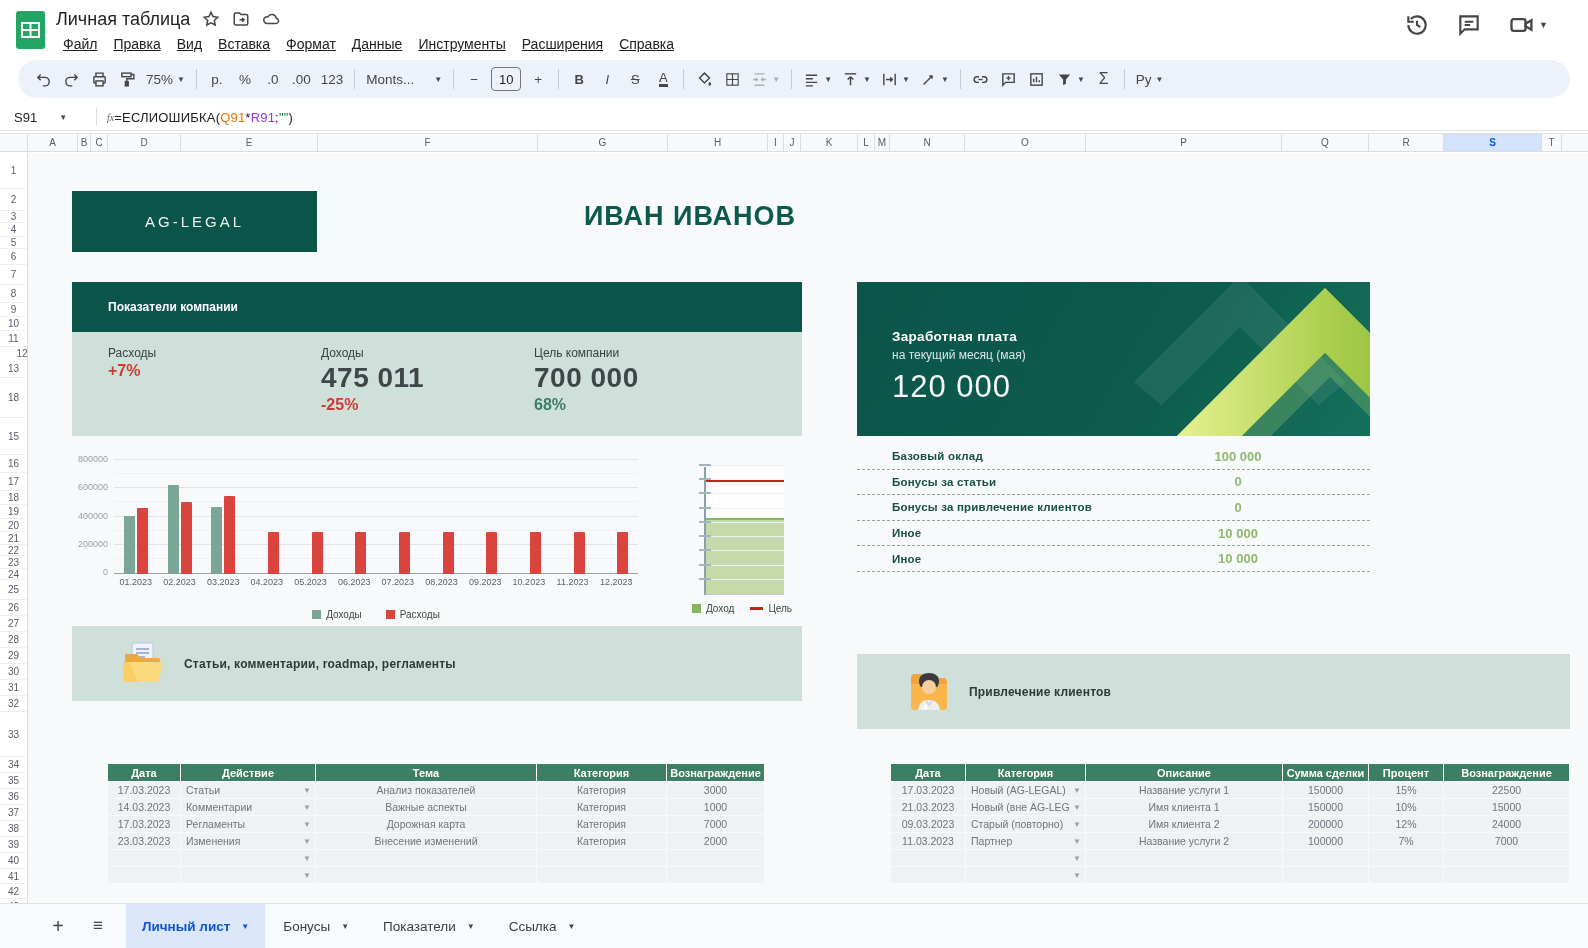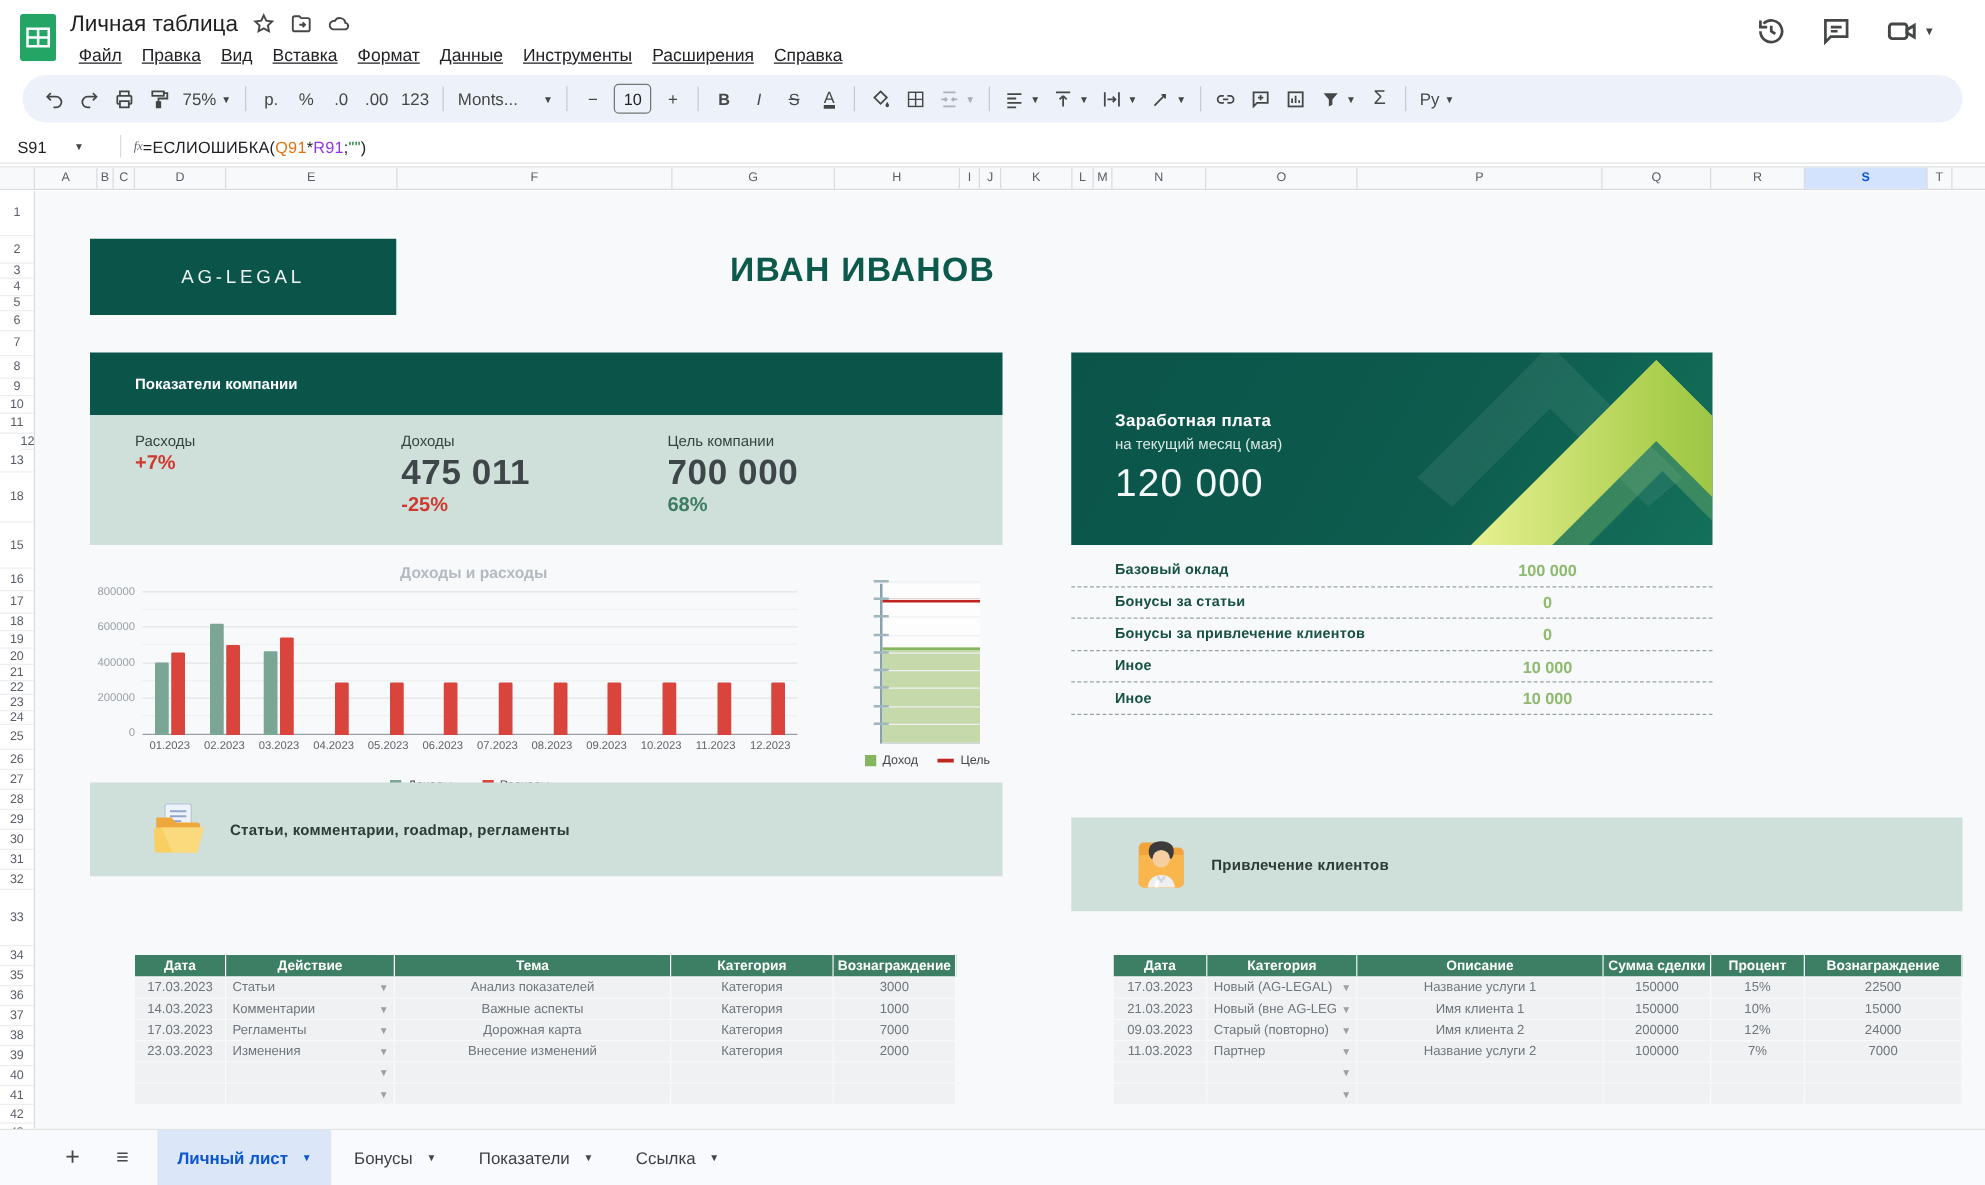--- a/index.html
+++ b/index.html
@@ -473,21 +473,20 @@
             </div>
             <div class="metric">
               <div class="metric-label">Цель компании</div>
               <div class="metric-value">700 000</div>
               <div class="metric-delta" style="color: rgb(60, 125, 100);">68%</div>
             </div>
           </div>
       </div>
 
       <div id="chart-card">
-        <div id="chart-title">Доходы и расходы</div>
         <div id="chart-plot-wrap">
           <div id="chart-grid">
               <div class="gridline" style="bottom: 14.125px; background: rgb(238, 240, 242);"></div>
               <div class="gridline" style="bottom: 28.25px; background: rgb(226, 229, 232);"></div>
               <div class="gridline" style="bottom: 42.375px; background: rgb(238, 240, 242);"></div>
               <div class="gridline" style="bottom: 56.5px; background: rgb(226, 229, 232);"></div>
               <div class="gridline" style="bottom: 70.625px; background: rgb(238, 240, 242);"></div>
               <div class="gridline" style="bottom: 84.75px; background: rgb(226, 229, 232);"></div>
               <div class="gridline" style="bottom: 98.875px; background: rgb(238, 240, 242);"></div>
               <div class="gridline" style="bottom: 113px; background: rgb(226, 229, 232);"></div>

